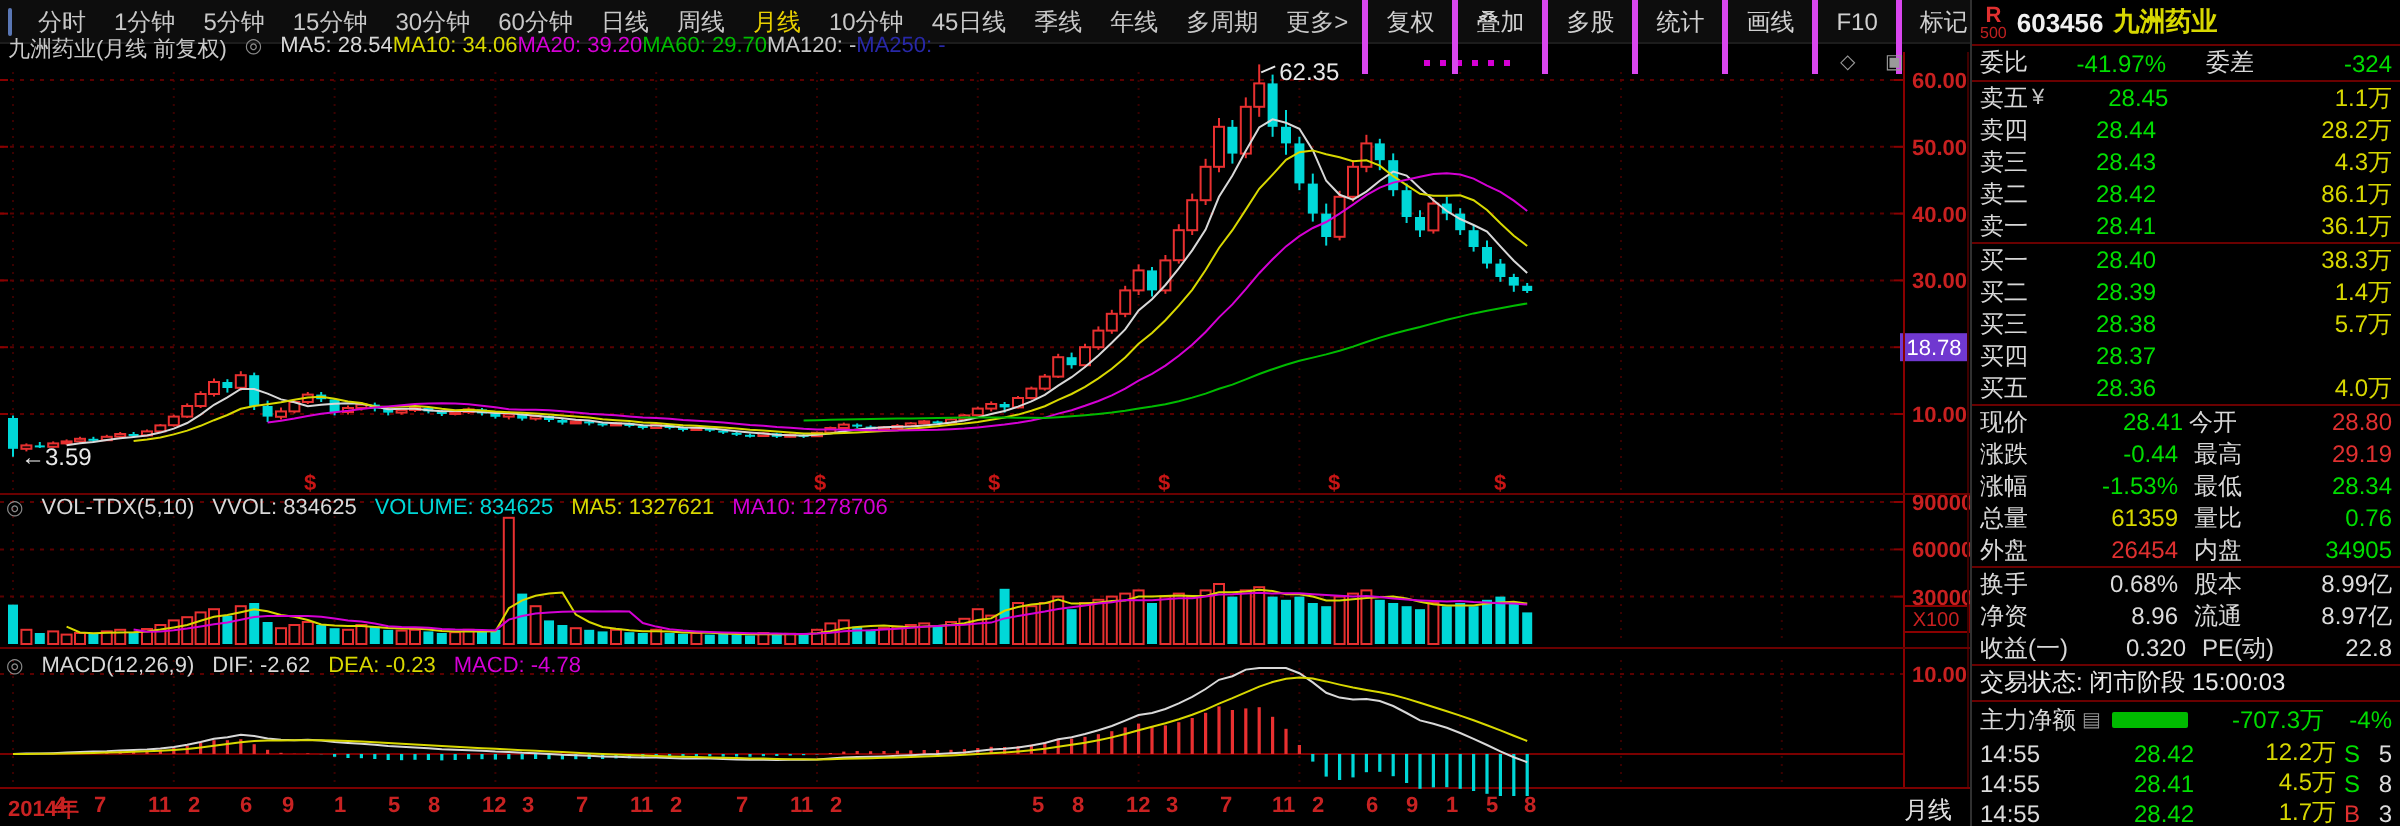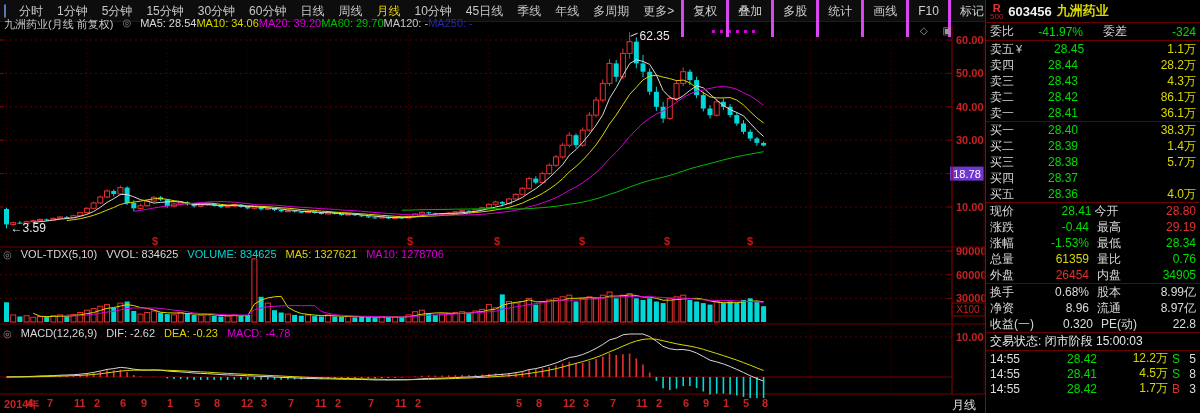--- a/index.html
+++ b/index.html
@@ -848,20 +848,27 @@
         <div class="p-row row16">
     <span class="lab">收益(一)</span>
     <span class="val" style="color:#dcdcdc">0.320</span>
     <span class="lab" style="margin-left:8px">PE(动)</span>
     <span class="val" style="color:#dcdcdc">22.8</span>
         </div>
       </div>
     <div class="sep"></div>
     <div class="p-row row17 status-row">交易状态: 闭市阶段 15:00:03</div>
     <div class="sep"></div>
+    <div class="p-row row18">
+      <span class="lab">主力净额</span>
+      <span class="mn-ico">▤</span>
+      <div id="mainnet-bar"></div>
+      <span class="val g">-707.3万</span>
+      <span class="g" style="width:34px;text-align:right">-4%</span>
+    </div>
     <div id="ticks">
         <div class="p-row row15">
      <span style="width:36px;color:#dcdcdc">14:55</span>
      <span class="val g">28.42</span>
      <span class="val y">12.2万</span>
      <span style="width:16px;text-align:center;color:#00dd00">S</span>
      <span style="width:12px;text-align:right;color:#dcdcdc">5</span>
         </div>
         <div class="p-row row15">
      <span style="width:36px;color:#dcdcdc">14:55</span>

